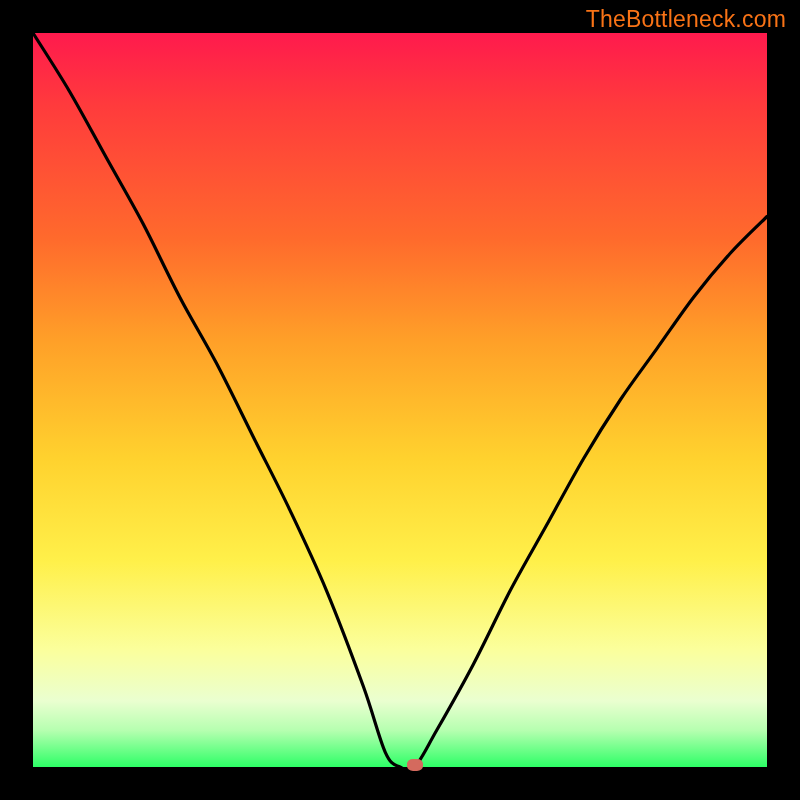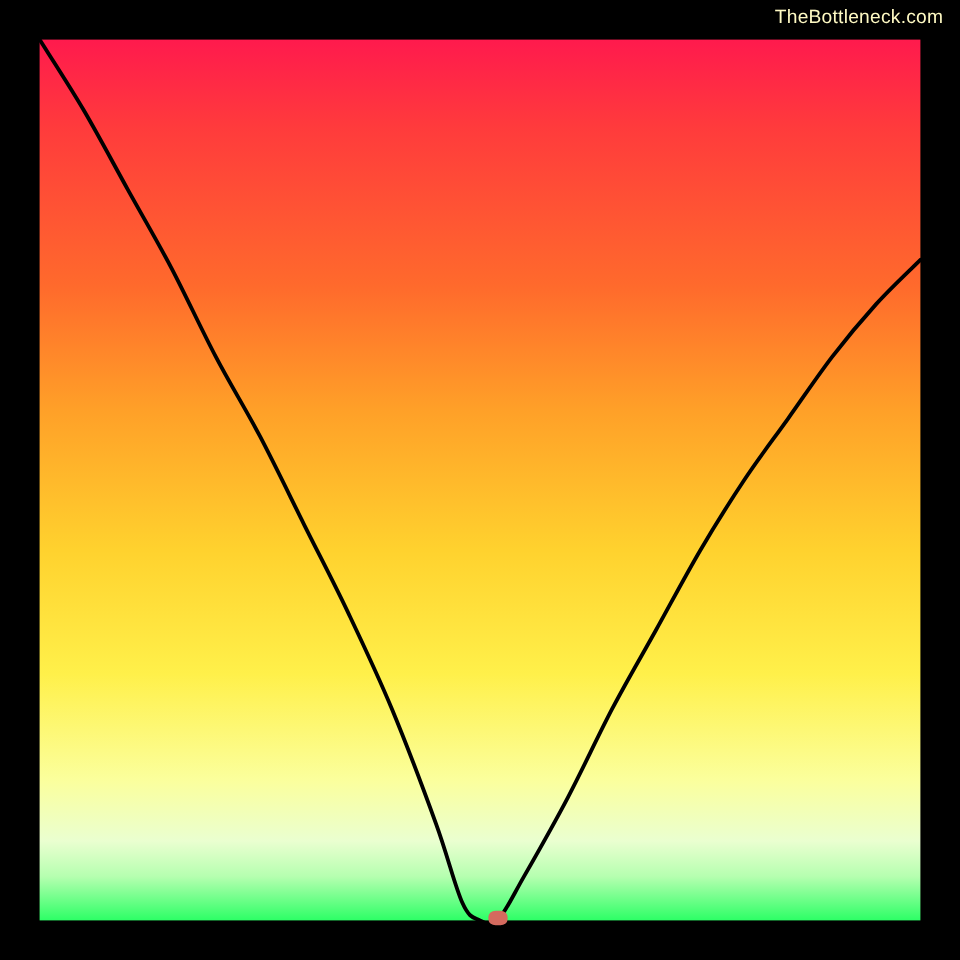--- a/index.html
+++ b/index.html
@@ -35,22 +35,22 @@
       #fbff9c 84%,
       #eaffd0 91%,
       #b6ffb0 95%,
       #2dff66 100%
     );
   }
   .watermark {
     position: absolute;
     top: 6px;
     right: 14px;
-    color: #fef9c3;
-    font-size: 16px;
+    color: #f97316;
+    font-size: 23px;
     font-weight: 500;
     letter-spacing: 0.2px;
     user-select: none;
   }
   svg.curve {
     position: absolute;
     left: 0;
     top: 0;
     width: 734px;
     height: 734px;

